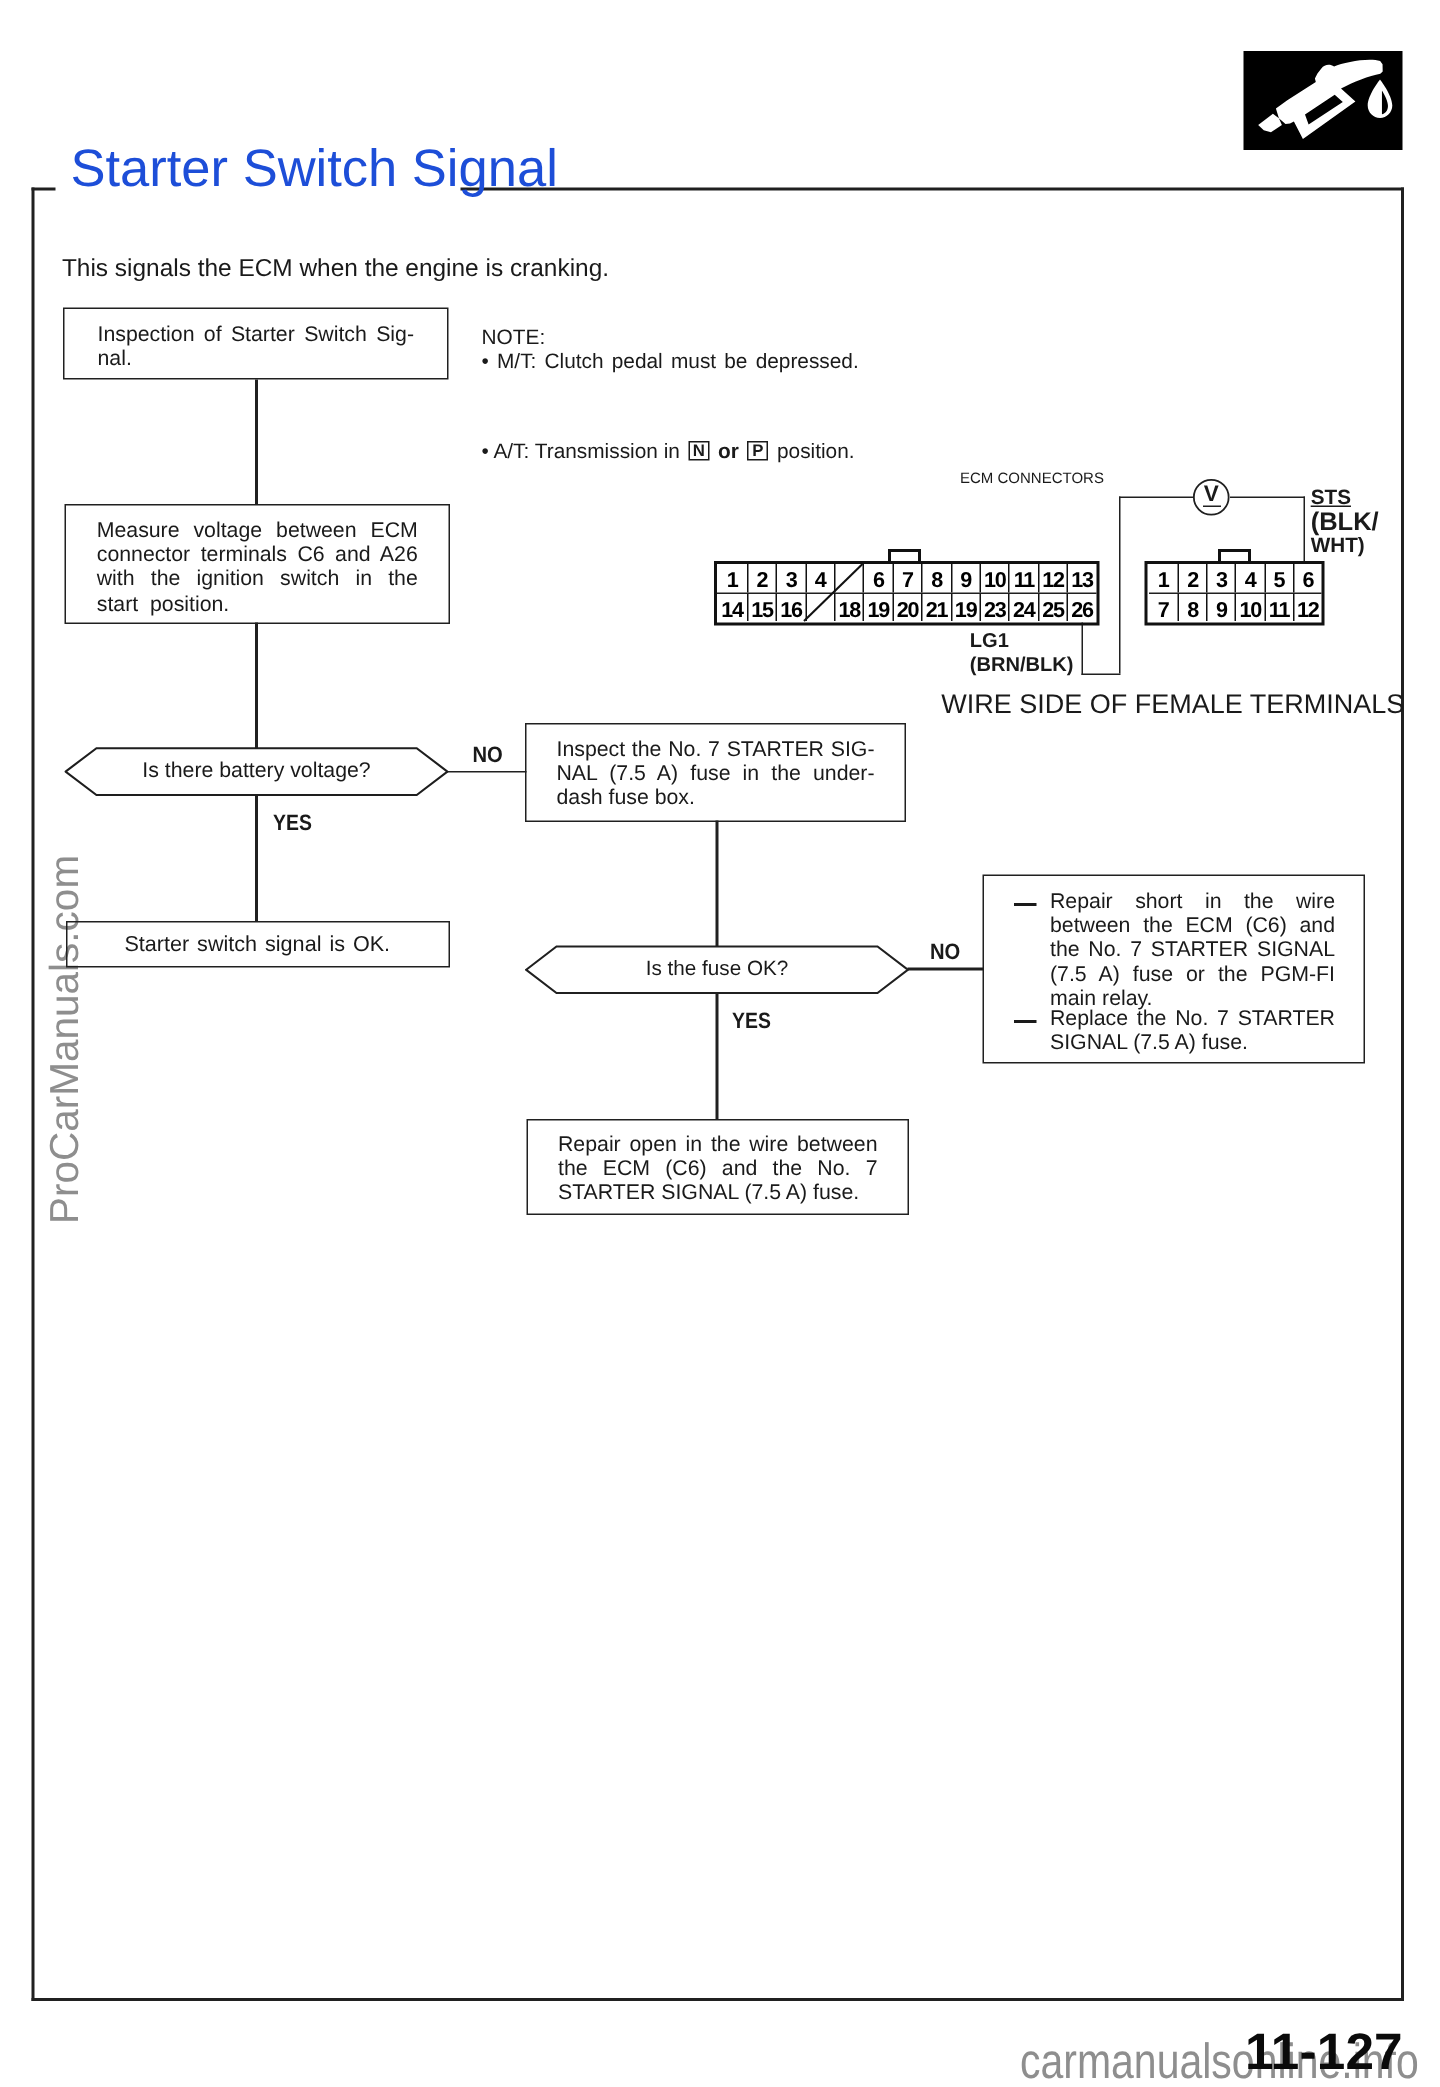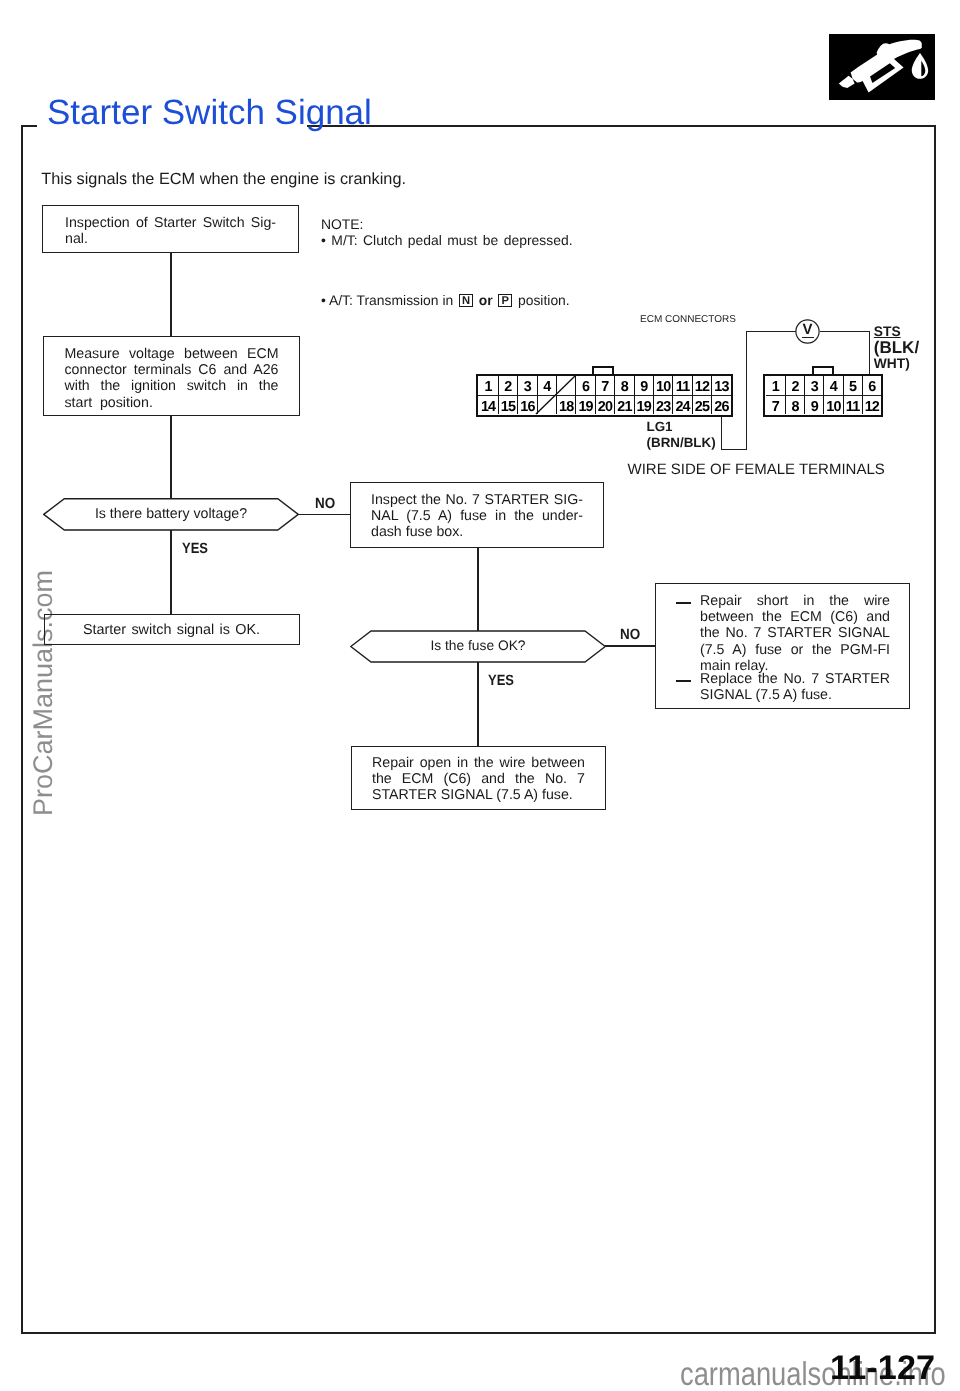--- a/index.html
+++ b/index.html
@@ -135,21 +135,21 @@
 </div>
 <div class="abs" style="left:676px;top:671px;width:220px;">
   <span class="abs" style="left:0;top:9px;width:15px;height:1.8px;background:#1a1a1a;"></span>
   <span class="boxtxt" style="left:24px;top:0;width:190px;">
       <div class="tline">Replace the No. 7 STARTER</div>
       <div class="tline last">SIGNAL (7.5 A) fuse.</div>
     </span>
 </div>
 
 <div class="abs" style="left:640px;top:313px;font-size:10px;line-height:13.3px;white-space:nowrap;">ECM CONNECTORS</div>
-<div class="abs" style="left:627.5px;top:463px;font-size:15px;line-height:13.3px;white-space:nowrap;">WIRE SIDE OF FEMALE TERMINALS</div>
+<div class="abs" style="left:627.5px;top:463px;font-size:18px;line-height:13.3px;white-space:nowrap;">WIRE SIDE OF FEMALE TERMINALS</div>
 
 <div class="line" style="left:721px;top:415px;width:1.4px;height:35px;"></div>
 <div class="line" style="left:721px;top:448.6px;width:26px;height:1.4px;"></div>
 <div class="line" style="left:746px;top:331px;width:1.4px;height:118px;"></div>
 <div class="line" style="left:746px;top:331px;width:50px;height:1.4px;"></div>
 <div class="line" style="left:820px;top:331px;width:50px;height:1.4px;"></div>
 <div class="line" style="left:868.6px;top:331px;width:1.4px;height:45px;"></div>
 
 <div class="abs" style="left:795px;top:319px;width:25px;height:25px;">
   <svg width="25" height="25" viewBox="0 0 25 25">

